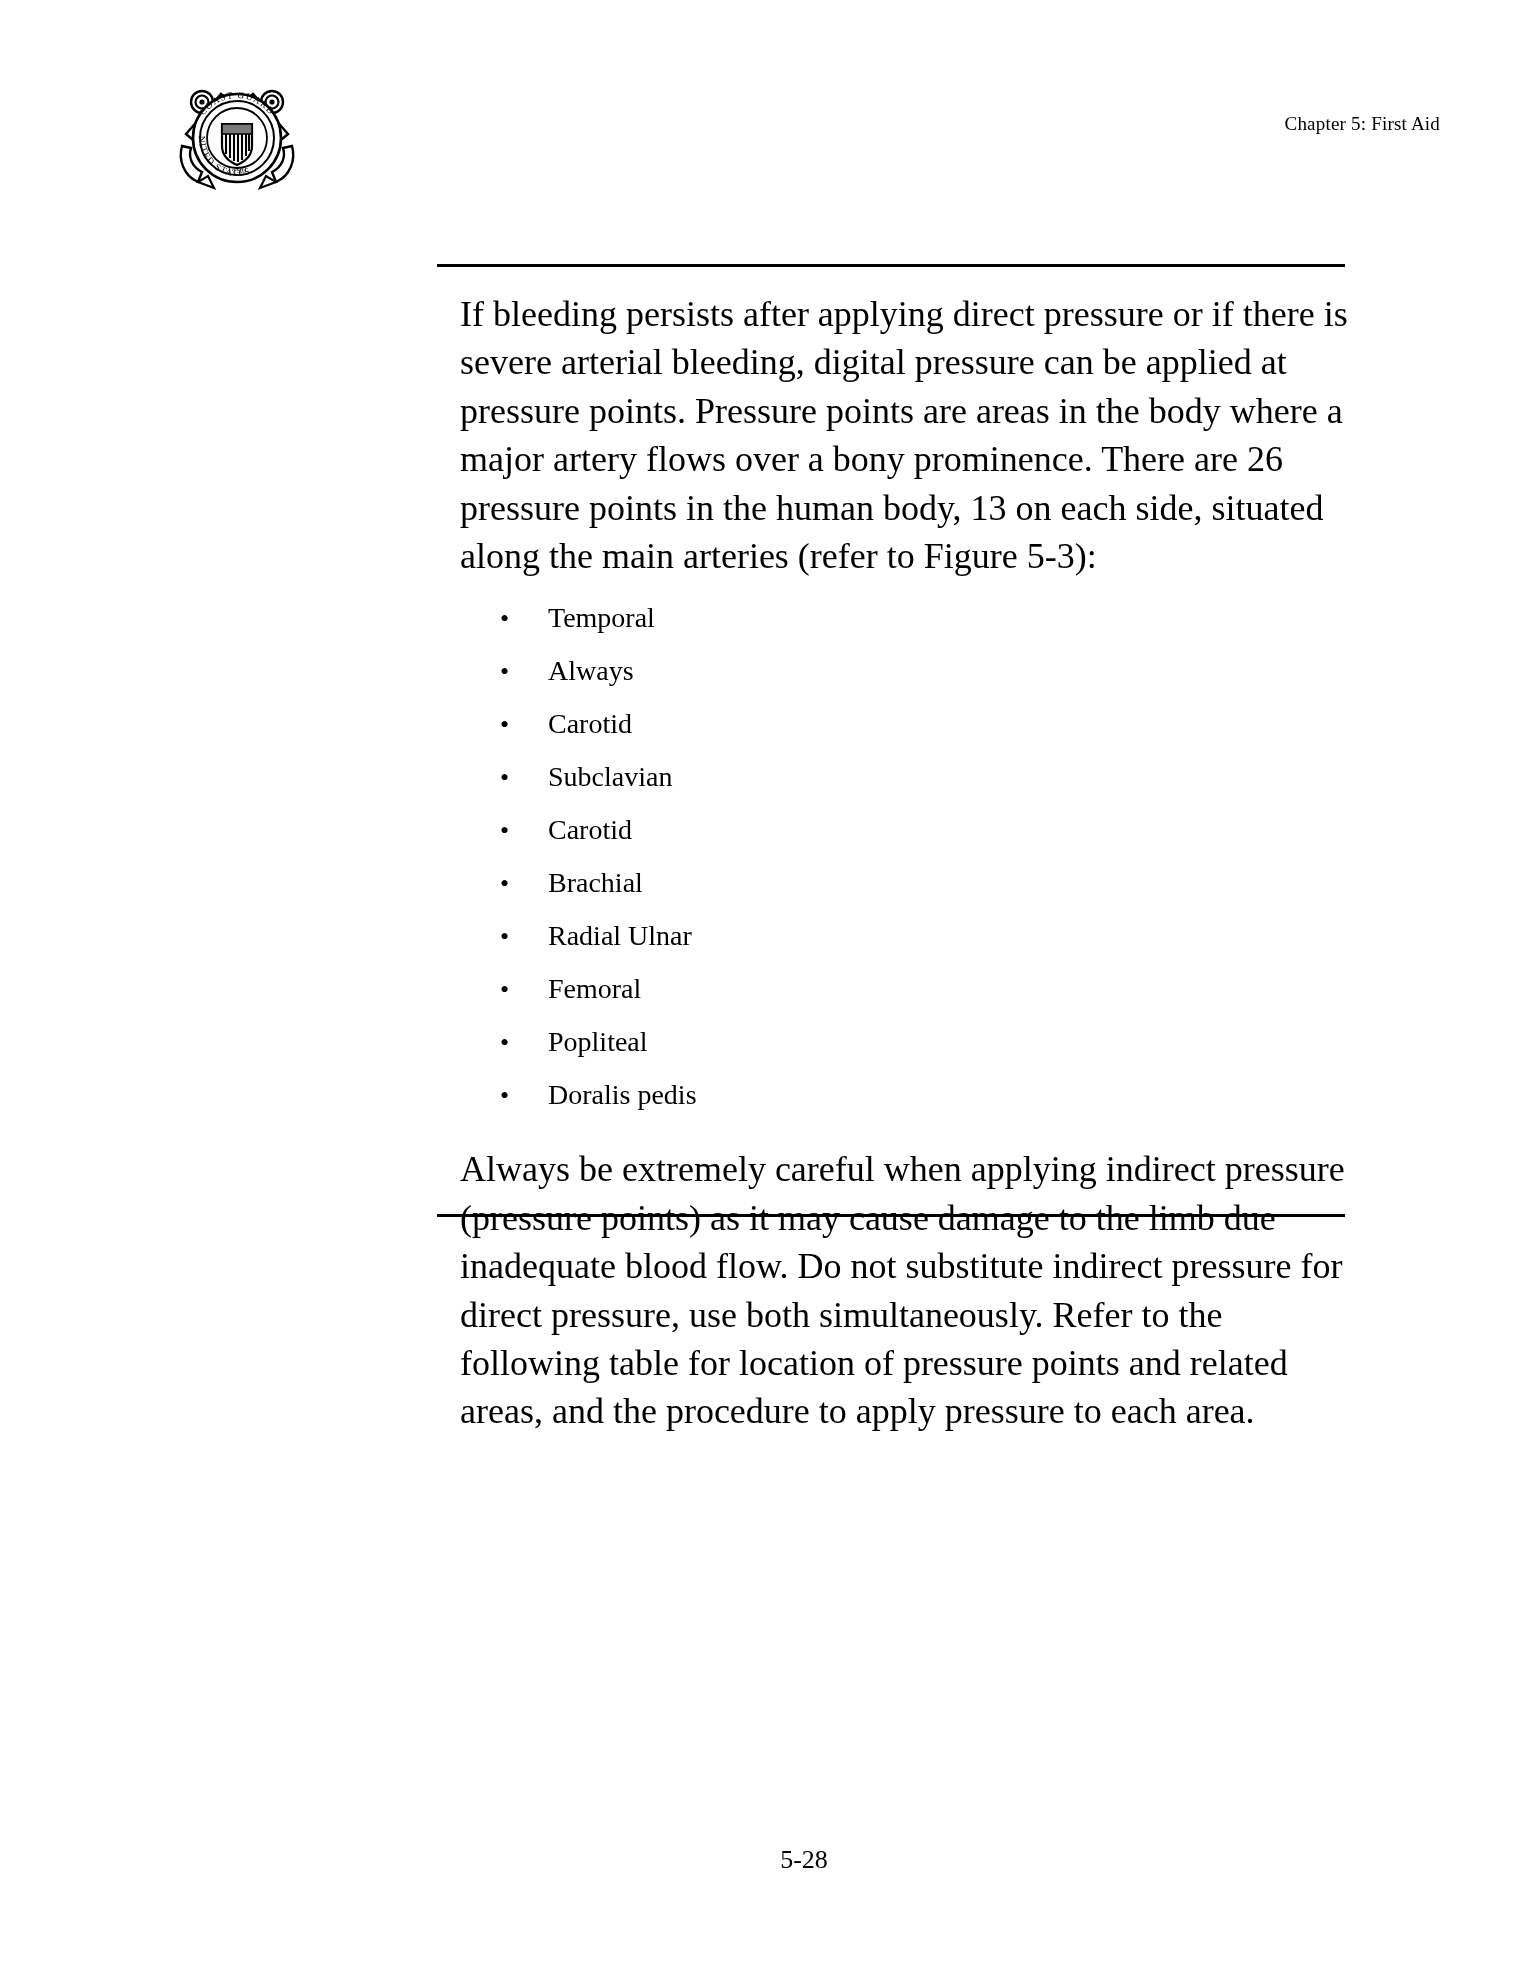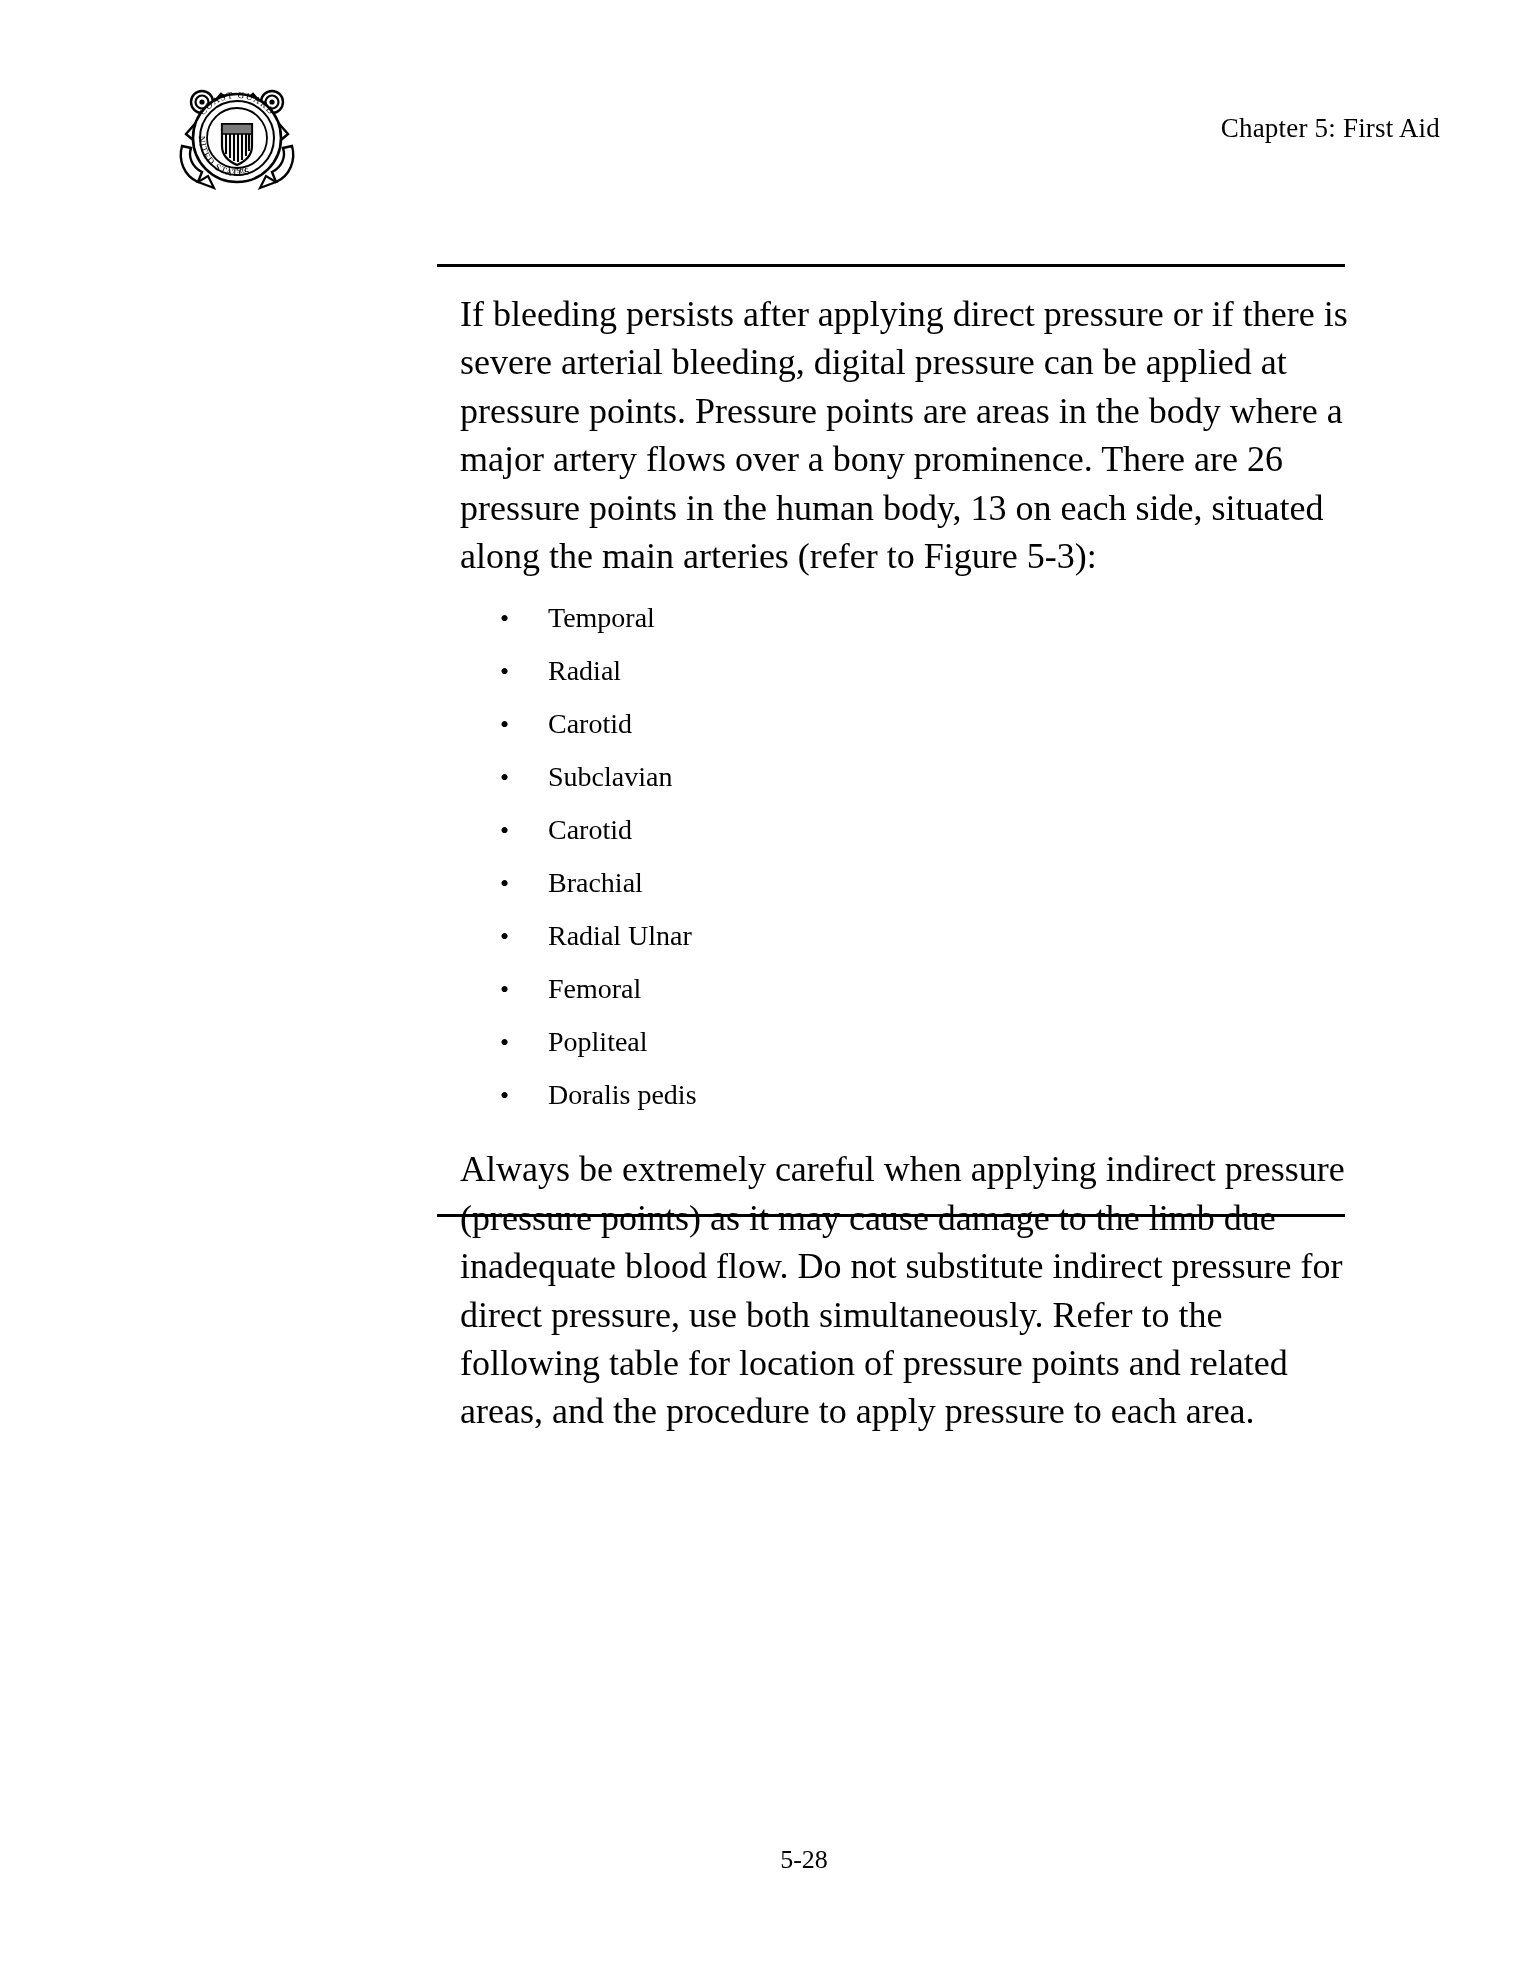--- a/index.html
+++ b/index.html
@@ -37,21 +37,21 @@
     top: 72px;
     width: 138px;
     height: 122px;
   }
   .seal svg { display: block; width: 100%; height: 100%; }
 
   .chapter-title {
     position: absolute;
     right: 90px;
     top: 113px;
-    font-size: 27px;
+    font-size: 19px;
     letter-spacing: 0.2px;
     white-space: nowrap;
     text-align: right;
   }
 
   
   .rule {
     position: absolute;
     left: 437px;
     width: 908px;
@@ -207,21 +207,21 @@
 
         <p class="para">If bleeding persists after applying direct pressure or if there is severe arterial bleeding, digital pressure can be applied at pressure points. Pressure points are areas in the body where a major artery flows over a bony prominence. There are 26 pressure points in the human body, 13 on each side, situated along the main arteries (refer to Figure 5-3):</p>
 
         <ul class="bullets">
           <li>
             <span class="bullet-dot">•</span>
             <span>Temporal</span>
           </li>
           <li>
             <span class="bullet-dot">•</span>
-            <span>Radial</span>
+            <span>Always</span>
           </li>
           <li>
             <span class="bullet-dot">•</span>
             <span>Carotid</span>
           </li>
           <li>
             <span class="bullet-dot">•</span>
             <span>Subclavian</span>
           </li>
           <li>

